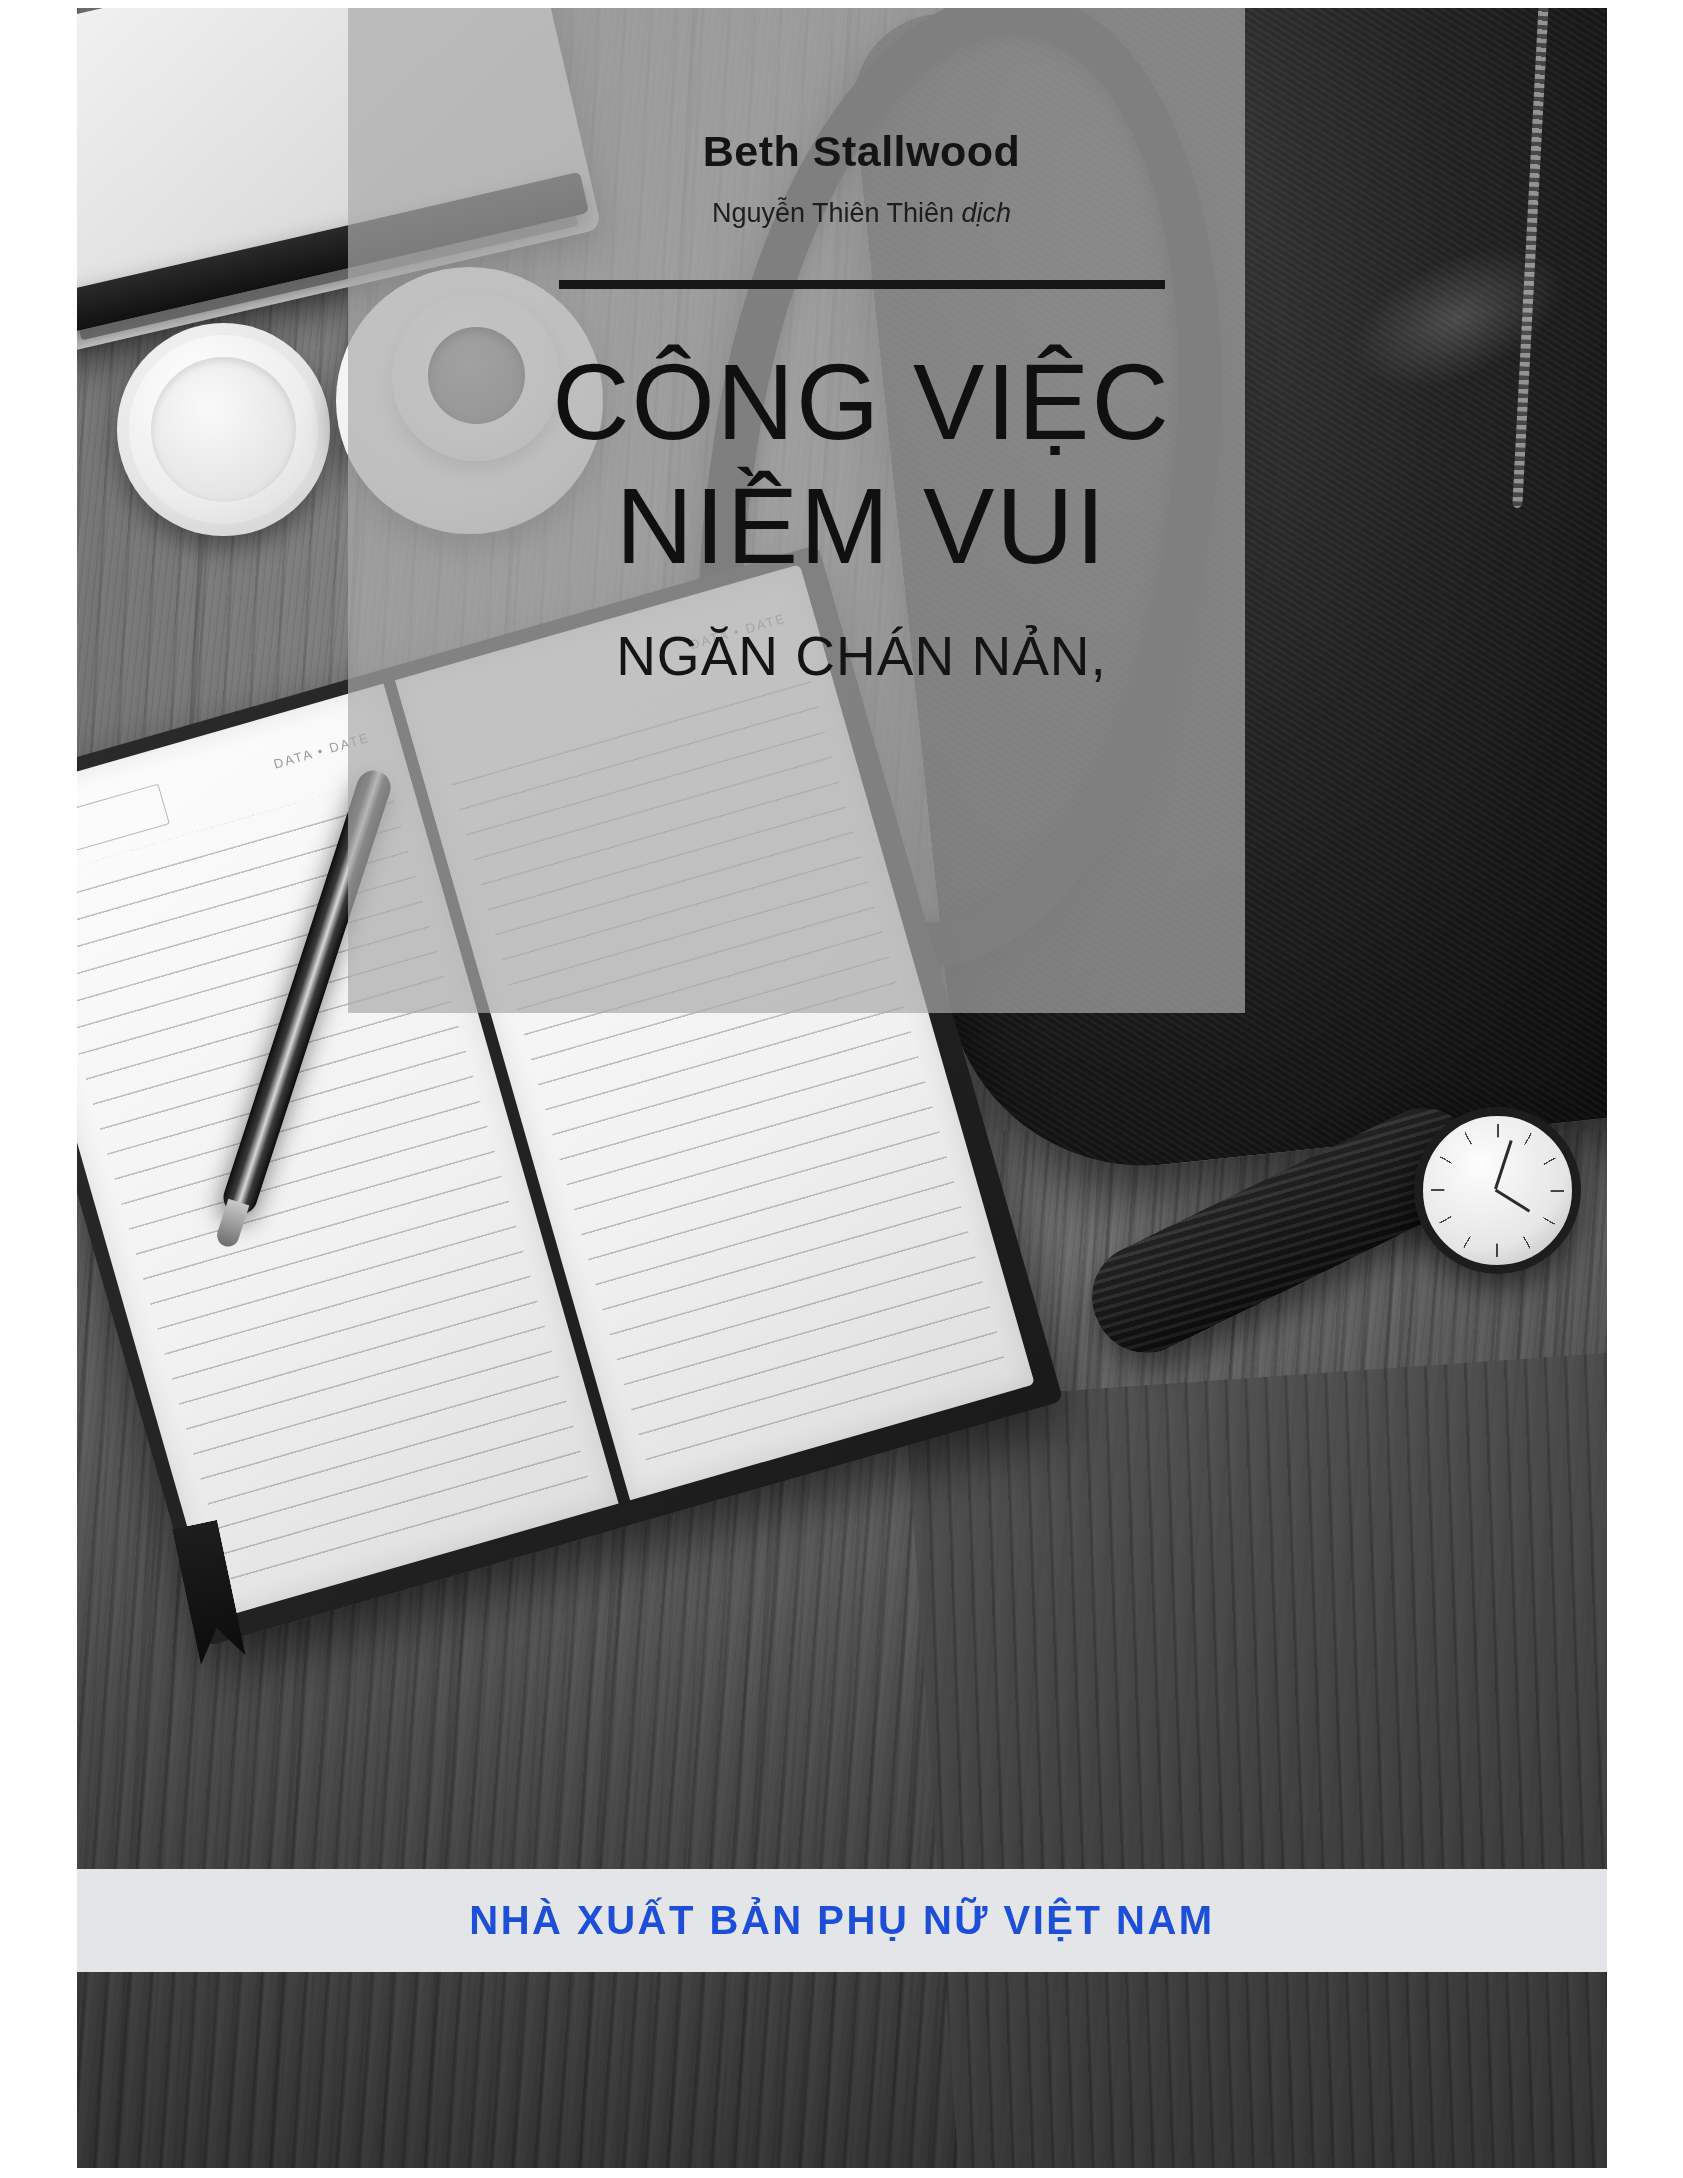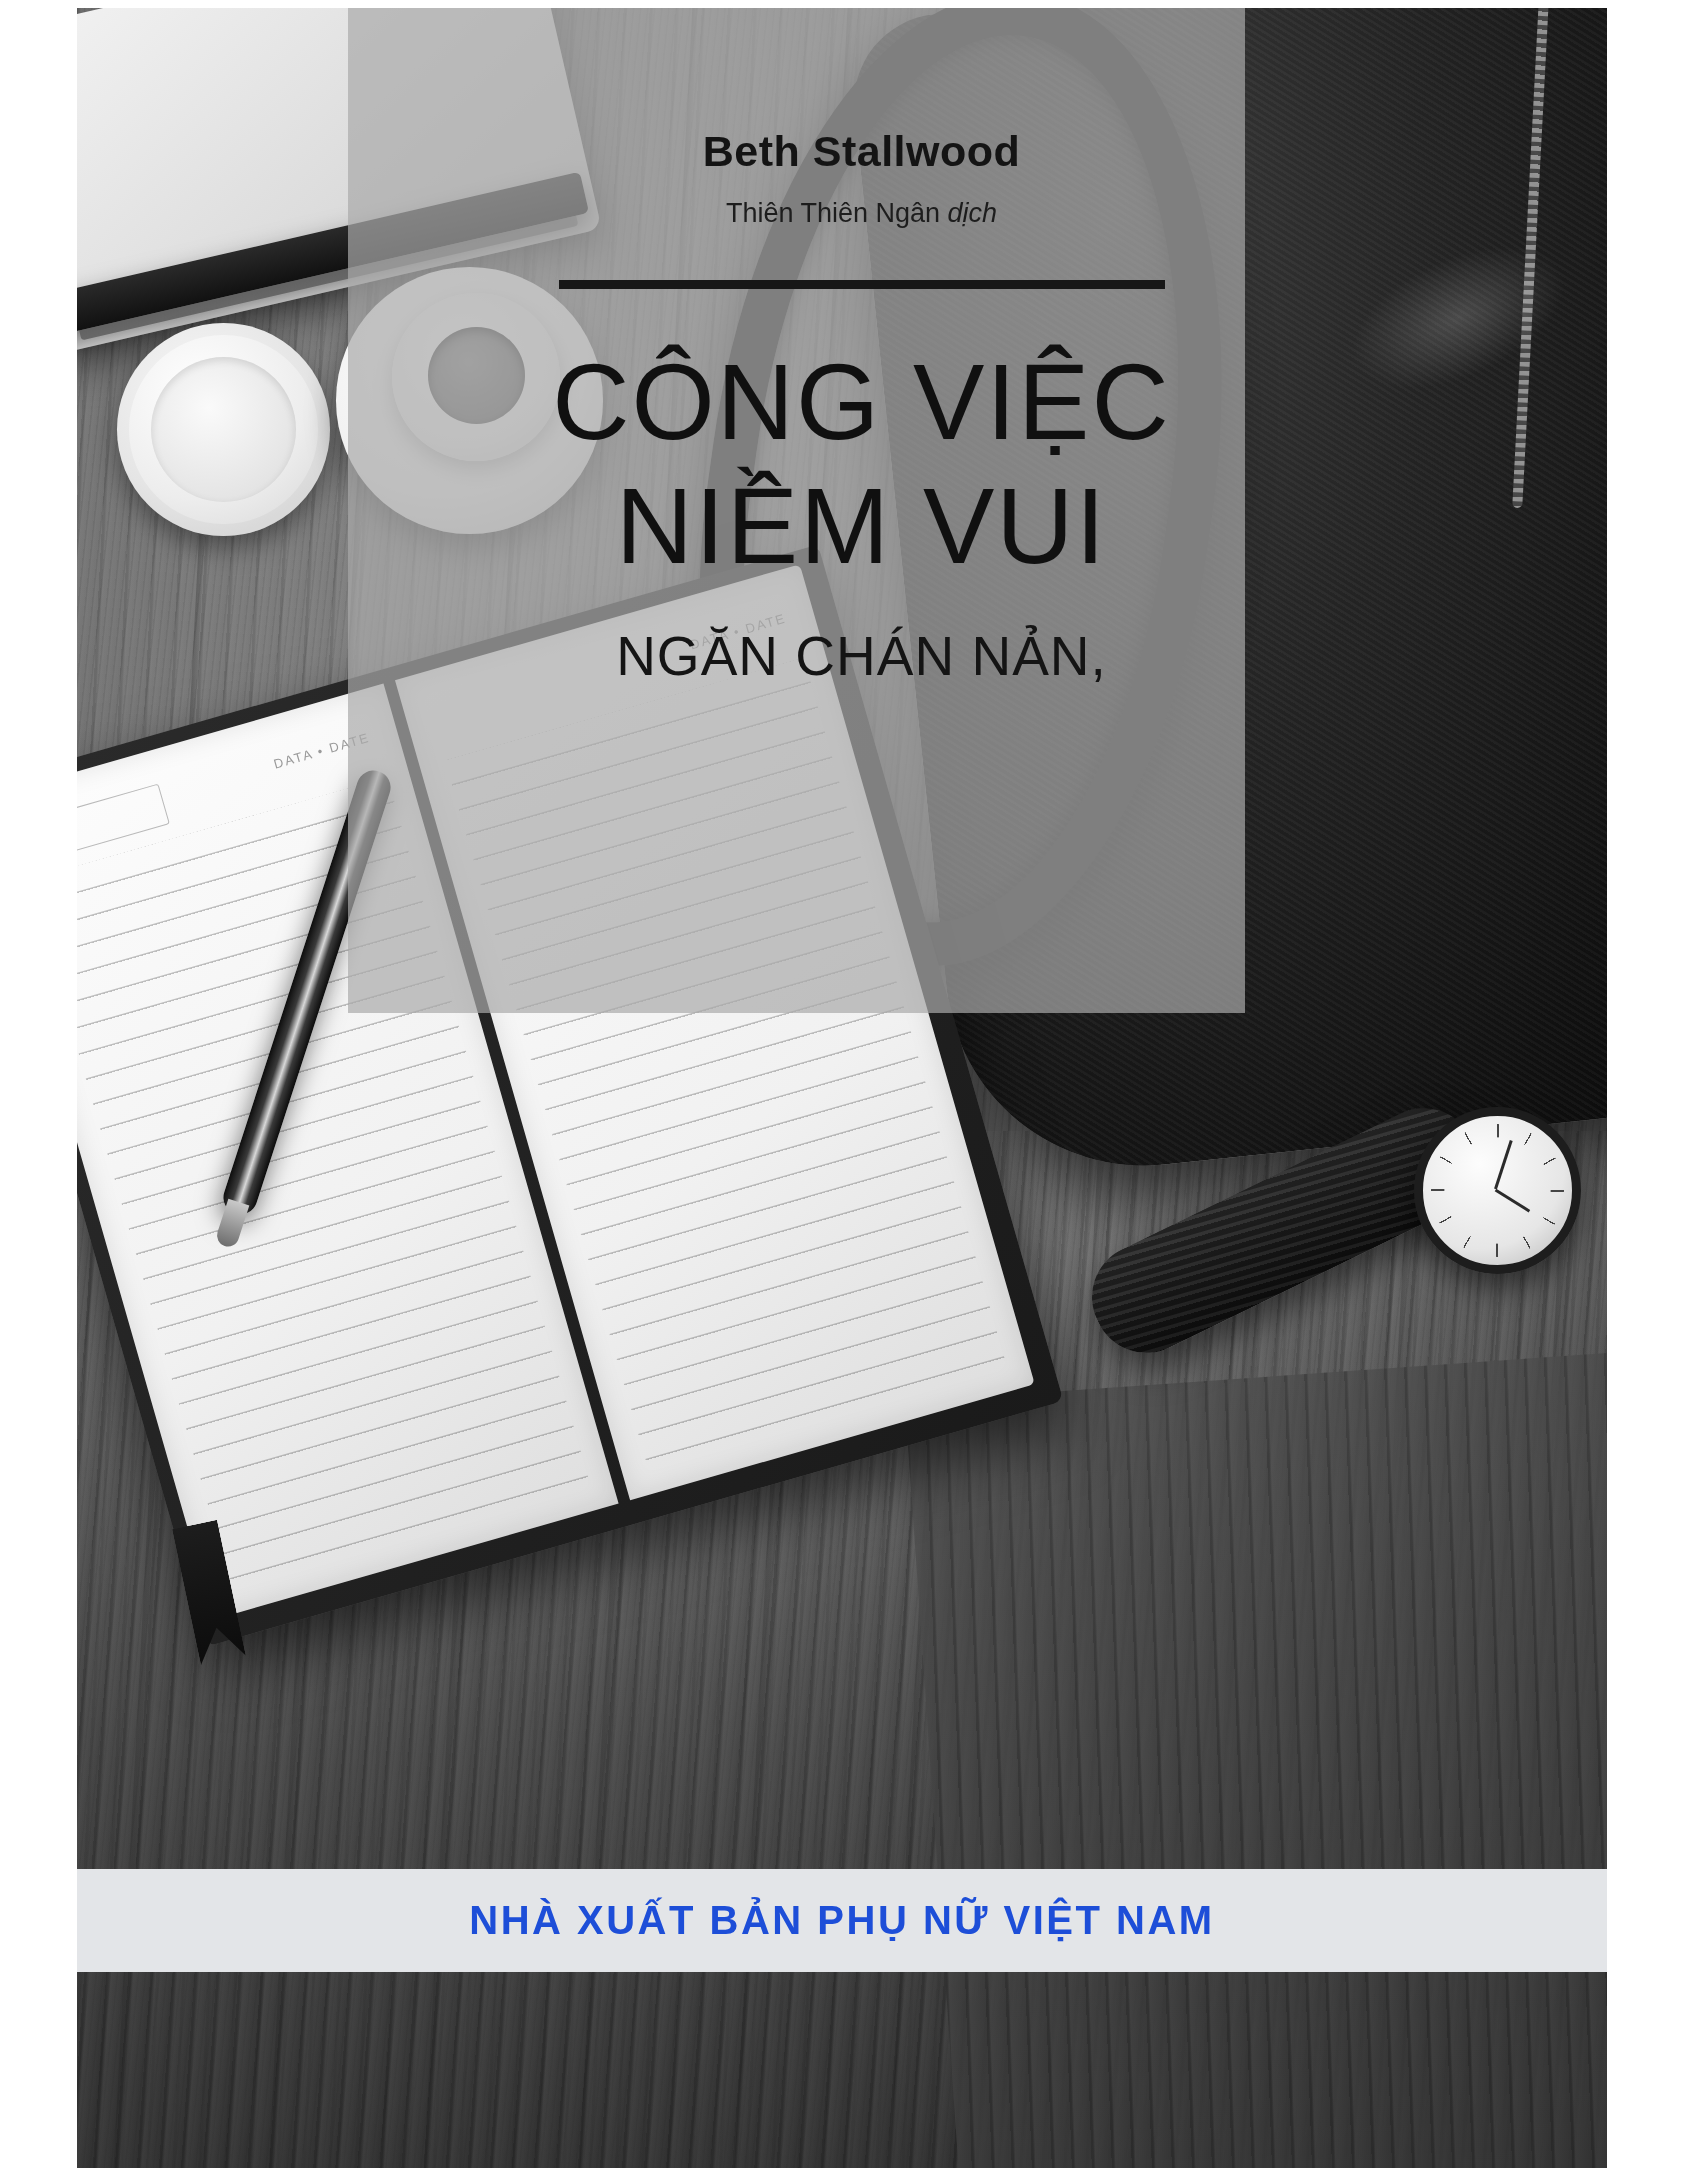--- a/index.html
+++ b/index.html
@@ -459,21 +459,21 @@
     <div class="watch-band"></div>
     <div class="watch-face">
       <div class="watch-ticks"></div>
     </div>
 
     <div class="title-panel"></div>
 
     <div class="title-block">
       <div class="author">Beth Stallwood</div>
       <div class="translator">
-        <span>Thiên Thiên Ngân </span><em>dịch</em>
+        <span>Nguyễn Thiên Thiên </span><em>dịch</em>
       </div>
       <div class="rule"></div>
       <div class="title-main">
         <div>CÔNG VIỆC</div>
         <div>NIỀM VUI</div>
       </div>
       <div class="subtitle">
         <div>NGĂN CHÁN NẢN,</div>
       </div>
     </div>

